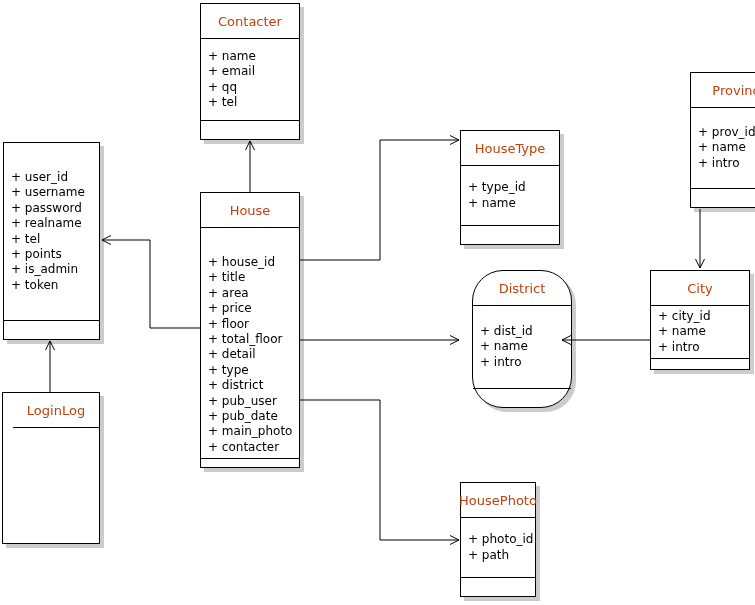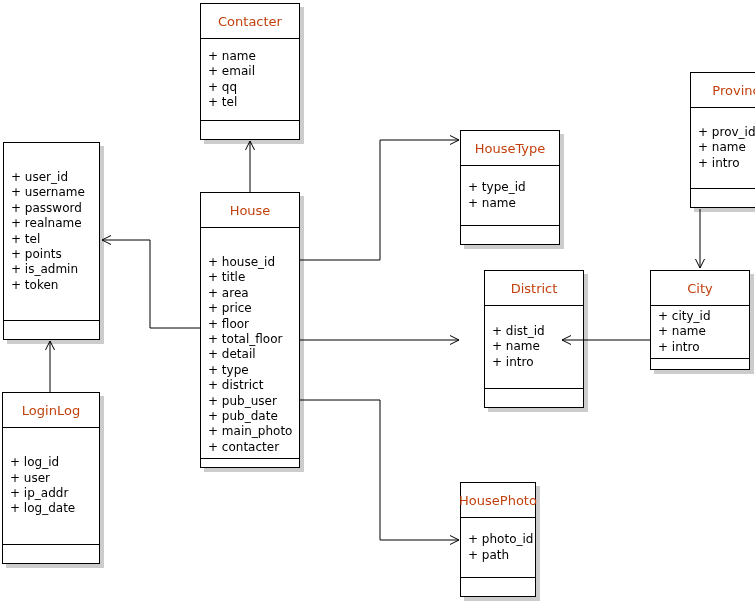--- a/index.html
+++ b/index.html
@@ -86,28 +86,22 @@
         <div class="attr-row">+ password</div>
         <div class="attr-row">+ realname</div>
         <div class="attr-row">+ tel</div>
         <div class="attr-row">+ points</div>
         <div class="attr-row">+ is_admin</div>
         <div class="attr-row">+ token</div>
       </div>
     <div class="entity-ops"></div>
   </div>
 
-  <div class="entity" style="left:2px; top:392px; width:98px; height:172px;">
+  <div class="entity" style="left:2px; top:392px; width:98px; height:152px;padding-left:10px;">
     <div class="entity-title">LoginLog</div>
-    <div class="entity-attrs">
-        <div class="attr-row">+ log_id</div>
-        <div class="attr-row">+ user</div>
-        <div class="attr-row">+ ip_addr</div>
-        <div class="attr-row">+ log_date</div>
-      </div>
     <div class="entity-ops"></div>
   </div>
 
   <div class="entity" style="left:200px; top:192px; width:100px; height:276px;gap:24px;">
     <div class="entity-title">House</div>
     <div class="entity-attrs">
         <div class="attr-row">+ house_id</div>
         <div class="attr-row">+ title</div>
         <div class="attr-row">+ area</div>
         <div class="attr-row">+ price</div>
@@ -136,21 +130,21 @@
   <div class="entity" style="left:650px; top:72px; width:100px; height:136px;margin-left:40px;">
     <div class="entity-title">Province</div>
     <div class="entity-attrs">
         <div class="attr-row">+ prov_id</div>
         <div class="attr-row">+ name</div>
         <div class="attr-row">+ intro</div>
       </div>
     <div class="entity-ops"></div>
   </div>
 
-  <div class="entity" style="left:484px; top:270px; width:100px; height:138px;">
+  <div class="entity" style="left:472px; top:270px; width:100px; height:138px;border-radius:31px;">
     <div class="entity-title">District</div>
     <div class="entity-attrs">
         <div class="attr-row">+ dist_id</div>
         <div class="attr-row">+ name</div>
         <div class="attr-row">+ intro</div>
       </div>
     <div class="entity-ops"></div>
   </div>
 
   <div class="entity" style="left:650px; top:270px; width:100px; height:100px;">

